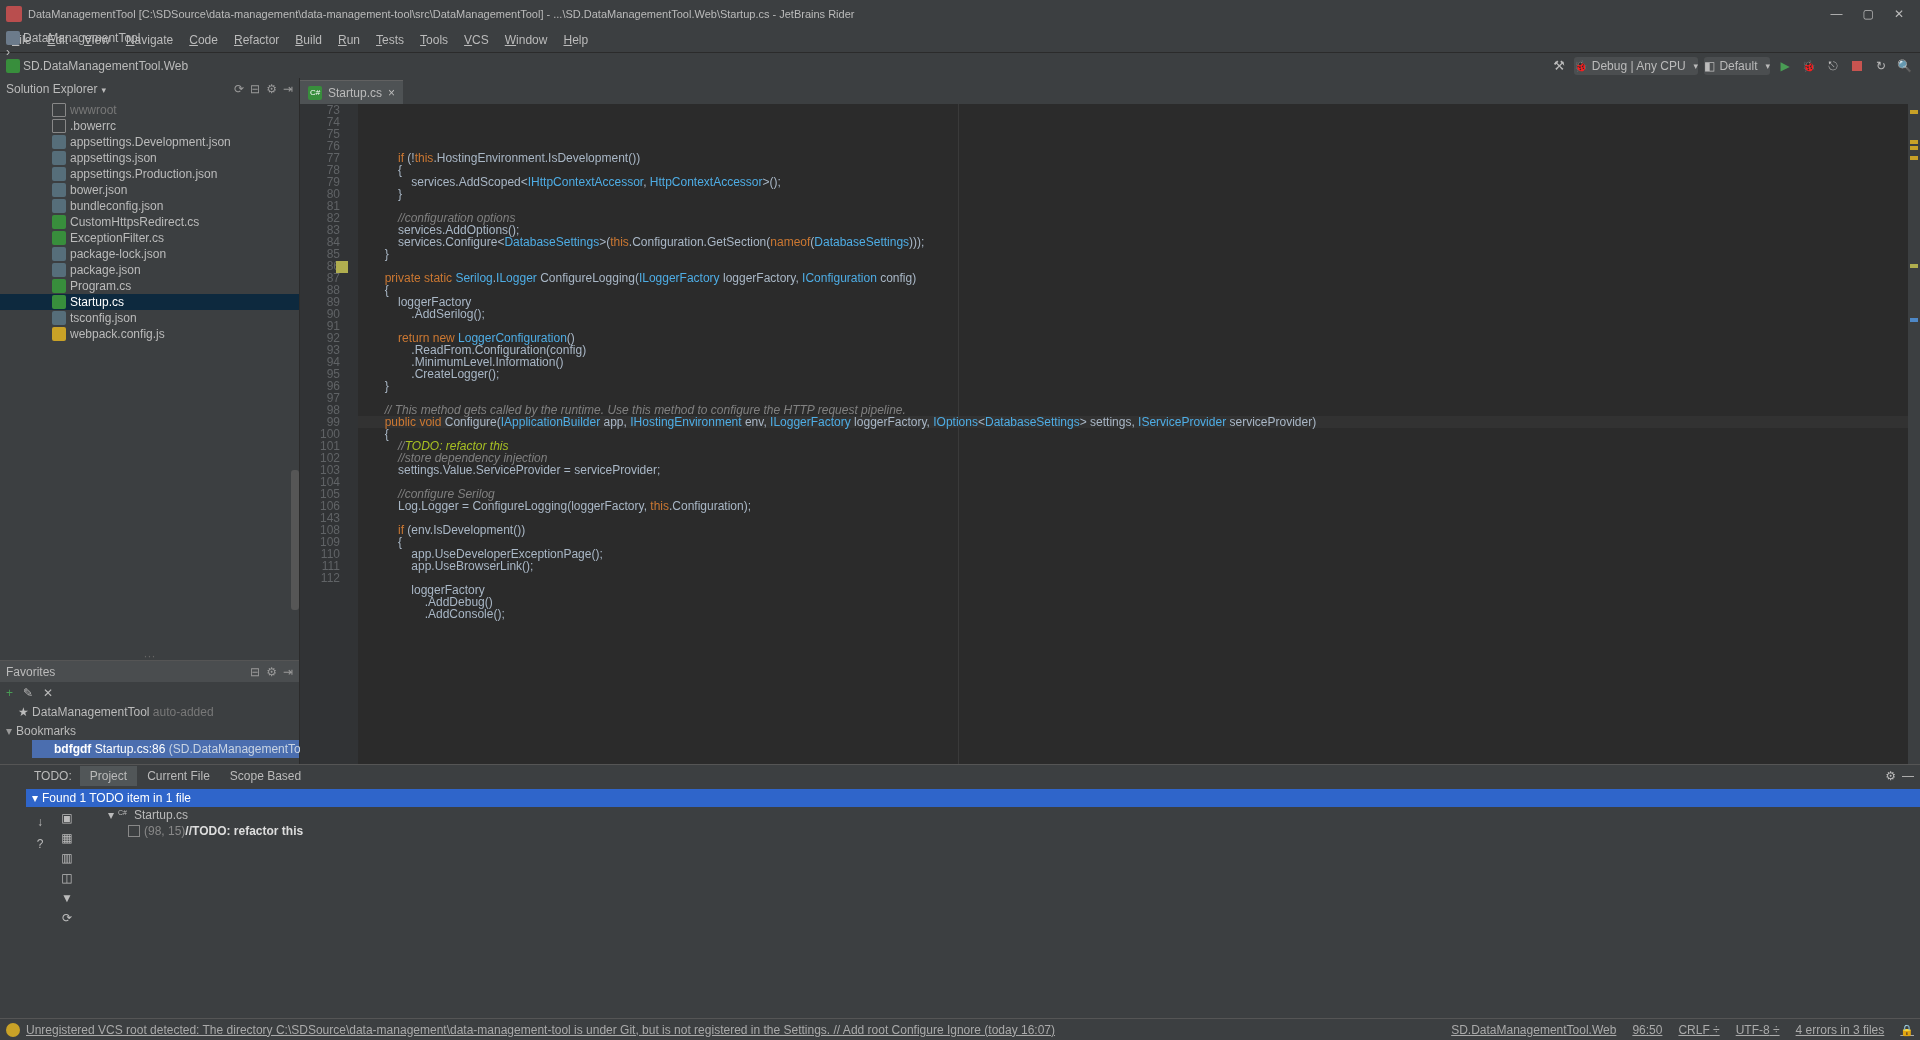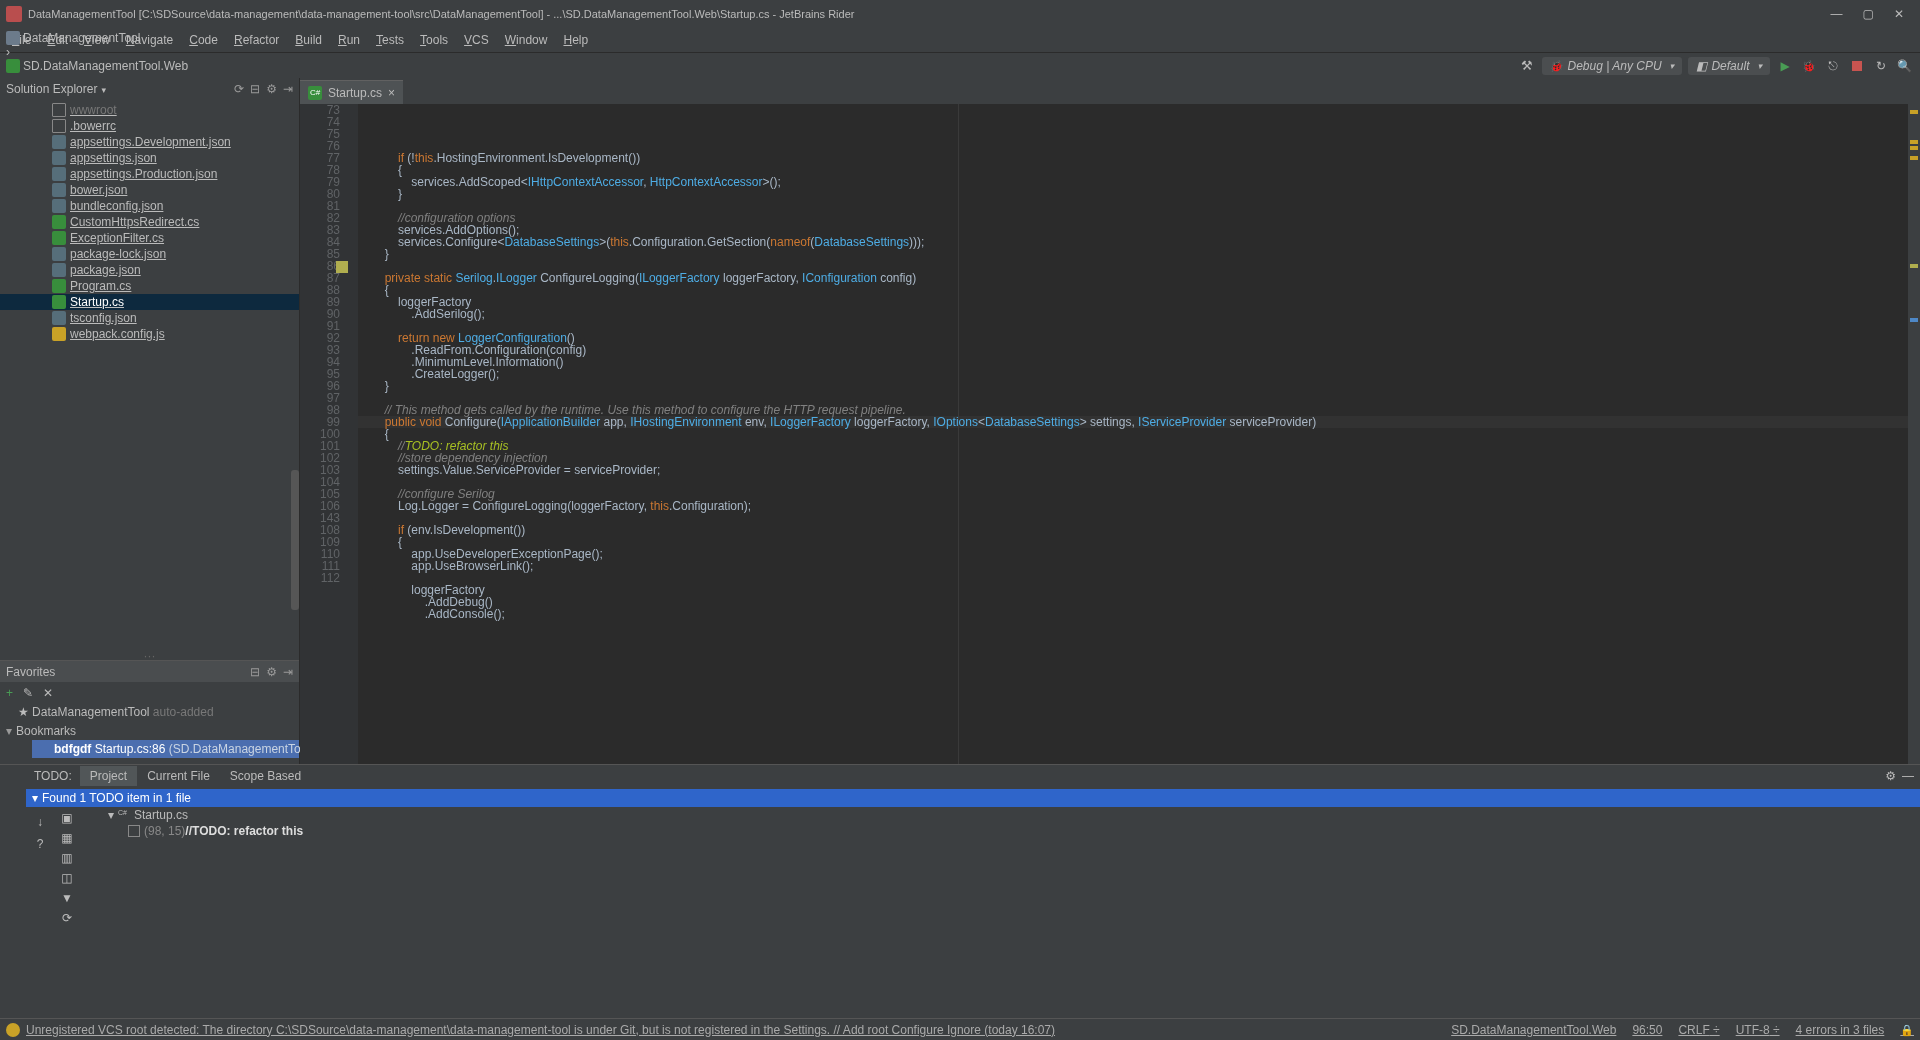--- a/index.html
+++ b/index.html
@@ -9,28 +9,28 @@
 .title-bar .title-text { flex: 1; font-size: 11px; }
 .title-bar .win-controls { display: flex; gap: 20px; margin-right: 10px; }
 .title-bar .win-controls span { cursor: pointer; }
 .menu-bar { background: #3c3f41; height: 24px; display: flex; align-items: center; padding: 0 4px; }
 .menu-bar .menu-item { padding: 3px 8px; cursor: pointer; }
 .menu-bar .menu-item u { text-decoration: underline; }
 .nav-bar { background: #3c3f41; height: 26px; display: flex; align-items: center; padding: 0 6px; border-top: 1px solid #2b2b2b; }
 .nav-bar .crumb { display: flex; align-items: center; margin-right: 4px; cursor: pointer; }
 .nav-bar .crumb .icn { width: 14px; height: 14px; margin-right: 3px; display:inline-block; }
 .nav-bar .right { margin-left: auto; display: flex; align-items: center; gap: 6px; }
-.nav-bar .combo { background: #4b4e50; padding: 2px 8px; border-radius: 3px; display:flex; align-items:center; gap:4px; cursor:pointer;font-style:italic; }
+.nav-bar .combo { background: #4b4e50; padding: 2px 0; border-radius: 3px; display:flex; align-items:center; gap:4px; cursor:pointer; }
 .nav-bar .icon-btn { width: 18px; height: 18px; display:flex; align-items:center; justify-content:center; cursor:pointer; }
 .main-row { flex: 1; display: flex; overflow: hidden; }
 .sidebar { width: 300px; background: #3c3f41; display: flex; flex-direction: column; border-right: 1px solid #2b2b2b; justify-content: flex-end; }
 .panel-header { height: 22px; background: #3c3f41; display: flex; align-items: center; padding: 0 6px; font-size: 11px; }
 .panel-header .spacer { flex: 1; }
 .panel-header .hicon { margin-left: 6px; cursor: pointer; color:#999; }
-.tree { flex: 1; overflow-y: auto; padding-top: 2px; position: relative; text-decoration: underline; }
+.tree { flex: 1; overflow-y: auto; padding-top: 2px; position: relative; }
 .tree-item { display: flex; align-items: center; height: 16px; padding-left: 52px; cursor: pointer; white-space: nowrap; }
 .tree-item .ficon { width: 14px; height: 14px; margin-right: 4px; display:inline-flex; align-items:center; }
 .tree-item.sel { background: #0d293e; color: #fff; }
 .favorites-header { height: 22px; background: #4a4d4f; border-top:1px solid #555; display:flex; align-items:center; padding:0 6px; }
 .fav-toolbar { height: 22px; display:flex; align-items:center; padding: 0 6px; gap: 10px; }
 .fav-tree { height: 60px; }
 .fav-tree .tree-item { padding-left: 18px; }
 .fav-tree .nested2 { padding-left: 50px; display:flex; align-items:center; height:18px;margin-left:32px; }
 .fav-tree .nested2 .grey { color:#787878; }
 .section-row { padding:2px 6px 2px 18px; display:flex; align-items:center; cursor:pointer; }

